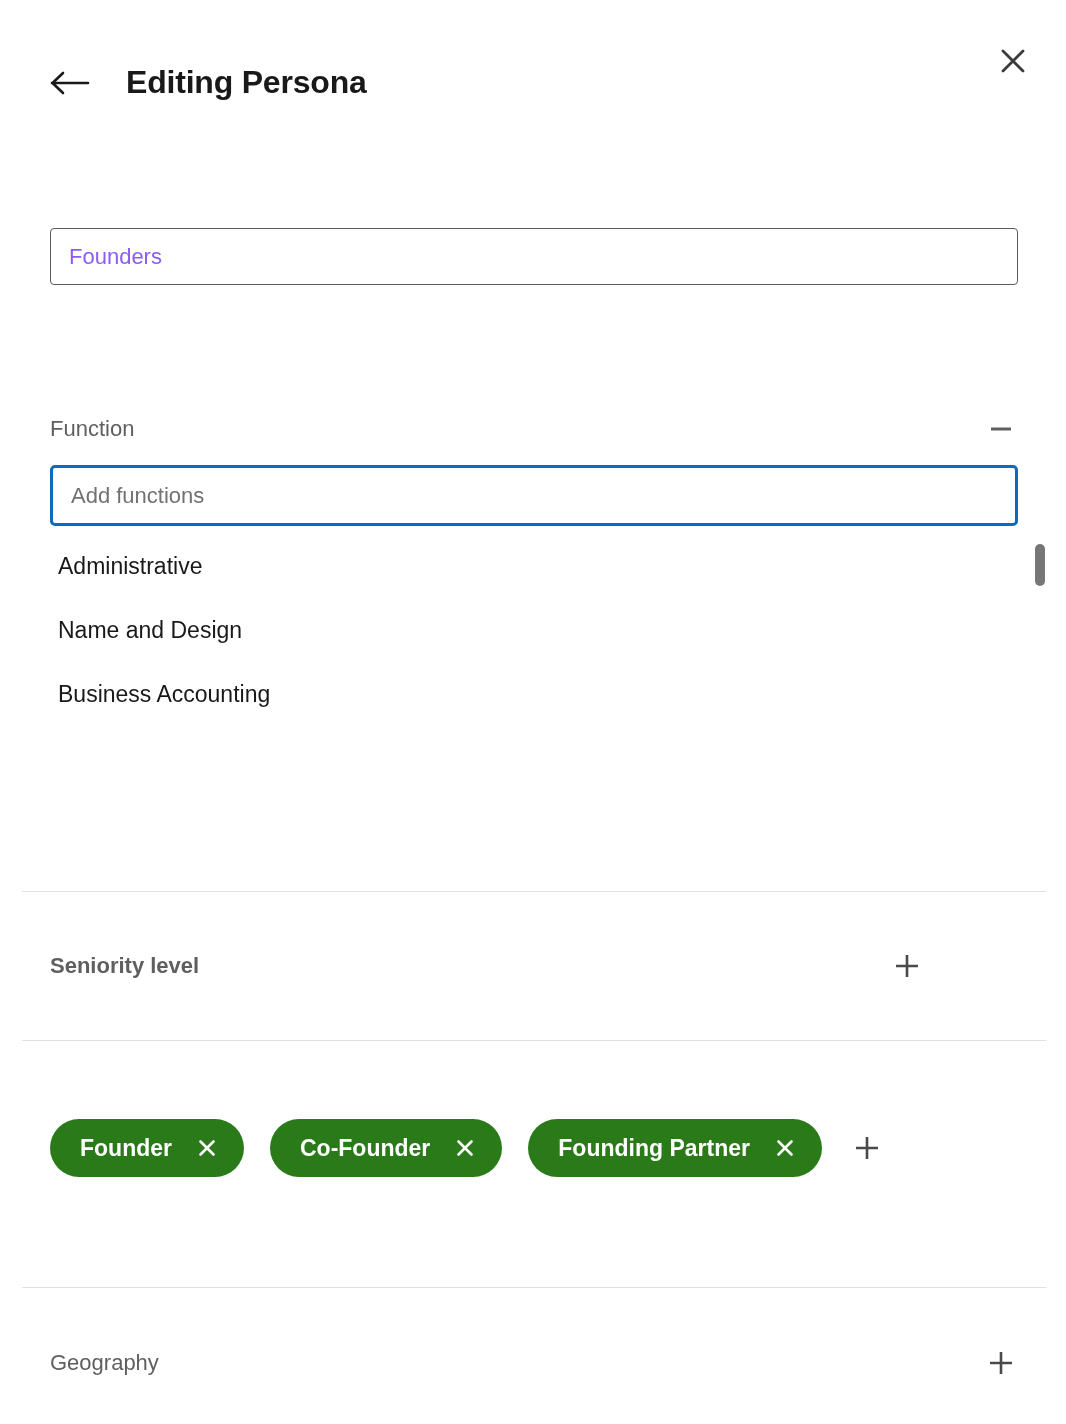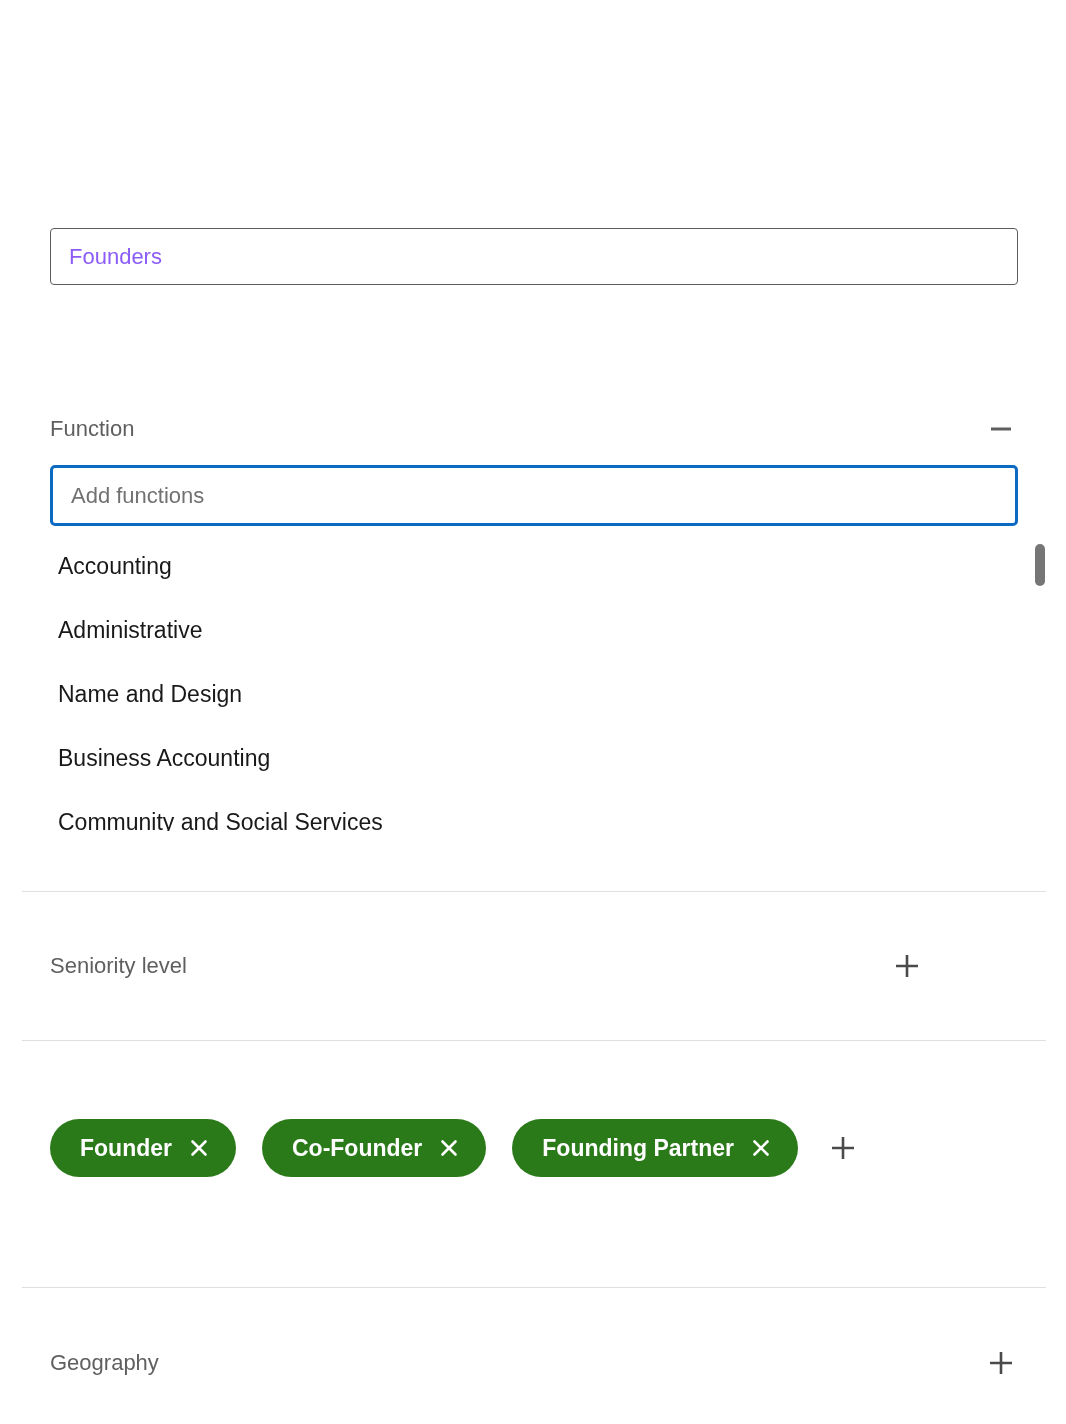--- a/index.html
+++ b/index.html
@@ -196,20 +196,21 @@
   #divider-1 { top: 891px; }
   #divider-2 { top: 1040px; }
   #divider-3 { top: 1287px; }
 
   
   .seniority-section {
     position: absolute;
     left: 0;
     top: 942px;
     width: 972px;
+    font-weight: bold;
   }
 
   
   .jobtitle-section {
     position: absolute;
     left: 0;
     top: 1096px;
     width: 1066px;
   }
   .jobtitle-head {
@@ -231,21 +232,21 @@
     align-items: center;
     gap: 26px;
   }
   .pill {
     height: 58px;
     border-radius: 29px;
     background: #2b7a1a;
     color: #ffffff;
     display: flex;
     align-items: center;
-    gap: 16px;
+    gap: 24px;
     padding: 0 26px 0 30px;
     font-size: 23px;
     font-weight: 700;
     white-space: nowrap;
     cursor: pointer;
   }
   .pill-x {
     display: flex;
     align-items: center;
     justify-content: center;
@@ -269,45 +270,57 @@
     left: 0;
     top: 1339px;
     width: 1066px;
   }
 </style>
 </head>
 <body>
 
 <div class="page">
 
+  <div class="header">
+    <div class="back-arrow">
+      <svg width="40" height="26" viewBox="0 0 40 26" aria-hidden="true">
+        <path d="M2 13 H38" stroke="#191919" stroke-width="2.6" stroke-linecap="round" fill="none"></path>
+        <path d="M13 3 L2.6 13 L13 23" stroke="#191919" stroke-width="2.6" stroke-linecap="round" stroke-linejoin="round" fill="none"></path>
+      </svg>
+    </div>
+    <div class="page-title">Editing Persona</div>
+    <div class="close-btn">
+      <svg width="30" height="30" viewBox="0 0 30 30" aria-hidden="true">
+        <path d="M5 5 L25 25 M25 5 L5 25" stroke="#3b3b3b" stroke-width="2.8" stroke-linecap="round"></path>
+      </svg>
+    </div>
+  </div>
 
   <div class="name-block">
     <input class="name-input" type="text" value="Founders" style="">
   </div>
 
   <div class="function-section">
     <div class="section-head">
       <span class="section-label">Function</span>
       <span class="icon-minus">
         <svg width="26" height="26" viewBox="0 0 26 26" aria-hidden="true">
           <path d="M3 13 H23" stroke="#5f5f5f" stroke-width="3" stroke-linecap="butt"></path>
         </svg>
       </span>
     </div>
 
     <div class="function-input-wrap">
       <input class="function-input" type="text" autofocus="" placeholder="Add functions" style="">
     </div>
 
     <div class="option-list">
-      <div class="option-item">Accounting</div>
       <div class="option-item">Administrative</div>
       <div class="option-item">Name and Design</div>
       <div class="option-item">Business Accounting</div>
-      <div class="option-item">Community and Social Services</div>
     </div>
   </div>
 
   <div class="scrollbar-thumb"></div>
 
   <div class="divider" id="divider-1"></div>
   <div class="divider" id="divider-2"></div>
   <div class="divider" id="divider-3"></div>
 
   <div class="seniority-section">

